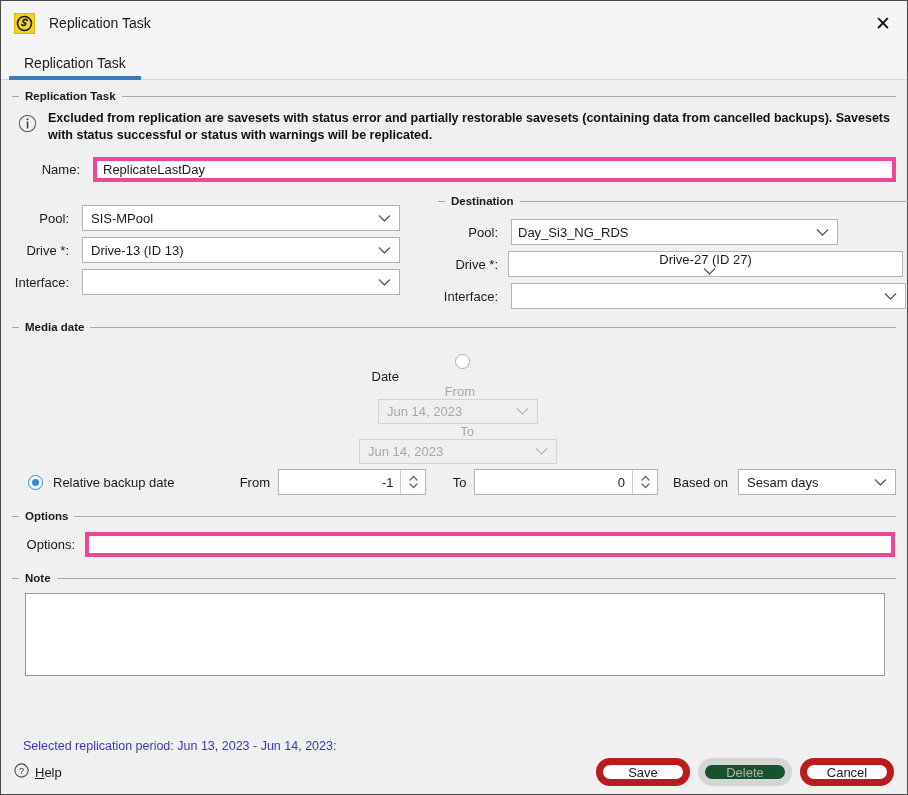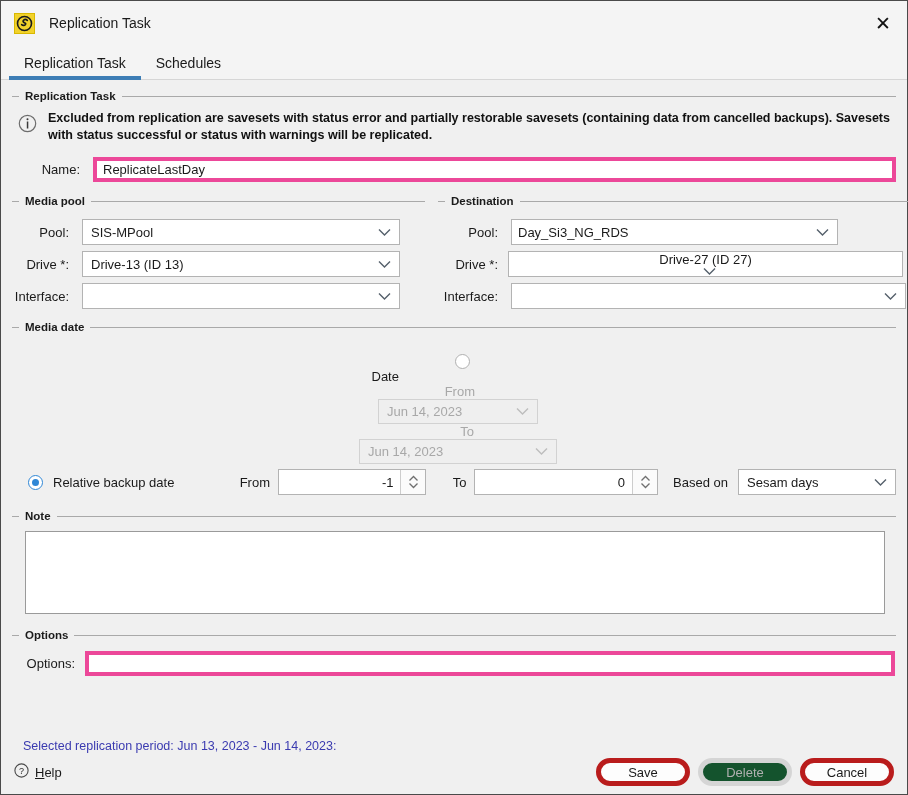--- a/index.html
+++ b/index.html
@@ -298,21 +298,21 @@
   .help .mnem { text-decoration: underline; }
   .btns-right {
     margin-left: auto;
     display: flex;
     gap: 8px;
   }
   .btn {
     box-sizing: border-box;
     width: 94px;
     height: 28px;
-    border: 5px solid #b91c1c;
+    border: 7px solid #b91c1c;
     border-radius: 14px;
     background: #fdfdfd;
     font-size: 13px;
     color: #1a1a1a;
     display: flex;
     align-items: center;
     justify-content: center;
     cursor: pointer;
     font-family: "Liberation Sans", sans-serif;
     text-align: center;
@@ -346,23 +346,20 @@
       </svg>
     </span>
     <span class="title-text">Replication Task</span>
     <span class="close-btn">✕</span>
   </div>
 
   <div class="tabstrip">
     <div class="tab active">
       <span>Replication Task</span>
     </div>
-    <div class="tab">
-      <span>Schedules</span>
-    </div>
   </div>
 
   <div class="content">
 
     <div class="group">
       <div class="group-header">
         <span class="dash"></span>
         <span class="group-title">Replication Task</span>
         <span class="rule"></span>
       </div>
@@ -380,25 +377,20 @@
 
       <div class="row" style="margin-top:13px;justify-content:space-between;">
         <span class="lbl" style="width:68px;">Name:</span>
         <span class="field" style="width:806px; margin-left:13px;" title="">ReplicateLastDay</span>
       </div>
     </div>
 
     <div class="two-col" style="margin-top:12px;">
 
       <div class="col col-left">
-        <div class="group-header">
-          <span class="dash"></span>
-          <span class="group-title">Media pool</span>
-          <span class="rule"></span>
-        </div>
 
         <div class="row" style="margin-top:11px;">
           <span class="lbl" style="width:57px;">Pool:</span>
           <span class="combo" style="width:318px; margin-left:13px;">
             <span>SIS-MPool</span>
             <span class="chev">
               <svg width="13" height="9" viewBox="0 0 13 9">
                   <path d="M1 1.5L6.5 7 12 1.5" fill="none" stroke="#55606b" stroke-width="1.4"></path>
                 </svg>
             </span>
@@ -540,36 +532,36 @@
                 <path d="M1 1.5L6.5 7 12 1.5" fill="none" stroke="#55606b" stroke-width="1.4"></path>
               </svg>
           </span>
         </span>
       </div>
     </div>
 
     <div class="group" style="margin-top:14px;">
       <div class="group-header">
         <span class="dash"></span>
-        <span class="group-title">Note</span>
+        <span class="group-title">Options</span>
         <span class="rule"></span>
       </div>
-      <div class="textarea" style="margin-top:8px; margin-left:13px; width:860px;"></div>
+      <div class="row" style="margin-top:9px;">
+        <span class="lbl" style="width:63px;">Options:</span>
+        <span class="field" style="width:810px; margin-left:10px;"></span>
+      </div>
     </div>
 
     <div class="group" style="margin-top:14px;">
       <div class="group-header">
         <span class="dash"></span>
-        <span class="group-title">Options</span>
+        <span class="group-title">Note</span>
         <span class="rule"></span>
       </div>
-      <div class="row" style="margin-top:9px;">
-        <span class="lbl" style="width:63px;">Options:</span>
-        <span class="field" style="width:810px; margin-left:10px;"></span>
-      </div>
+      <div class="textarea" style="margin-top:8px; margin-left:13px; width:860px;"></div>
     </div>
 
     <div class="footer-note">Selected replication period: Jun 13, 2023 - Jun 14, 2023:</div>
 
     <div class="footer-bar">
       <span class="help">
         <span>
           <svg width="15" height="15" viewBox="0 0 15 15">
             <circle cx="7.5" cy="7.5" r="6.6" fill="none" stroke="#4a4a4a" stroke-width="1.1"></circle>
             <text x="7.5" y="11" font-size="9" text-anchor="middle" fill="#2a2a2a" font-family="Liberation Sans, sans-serif">?</text>

